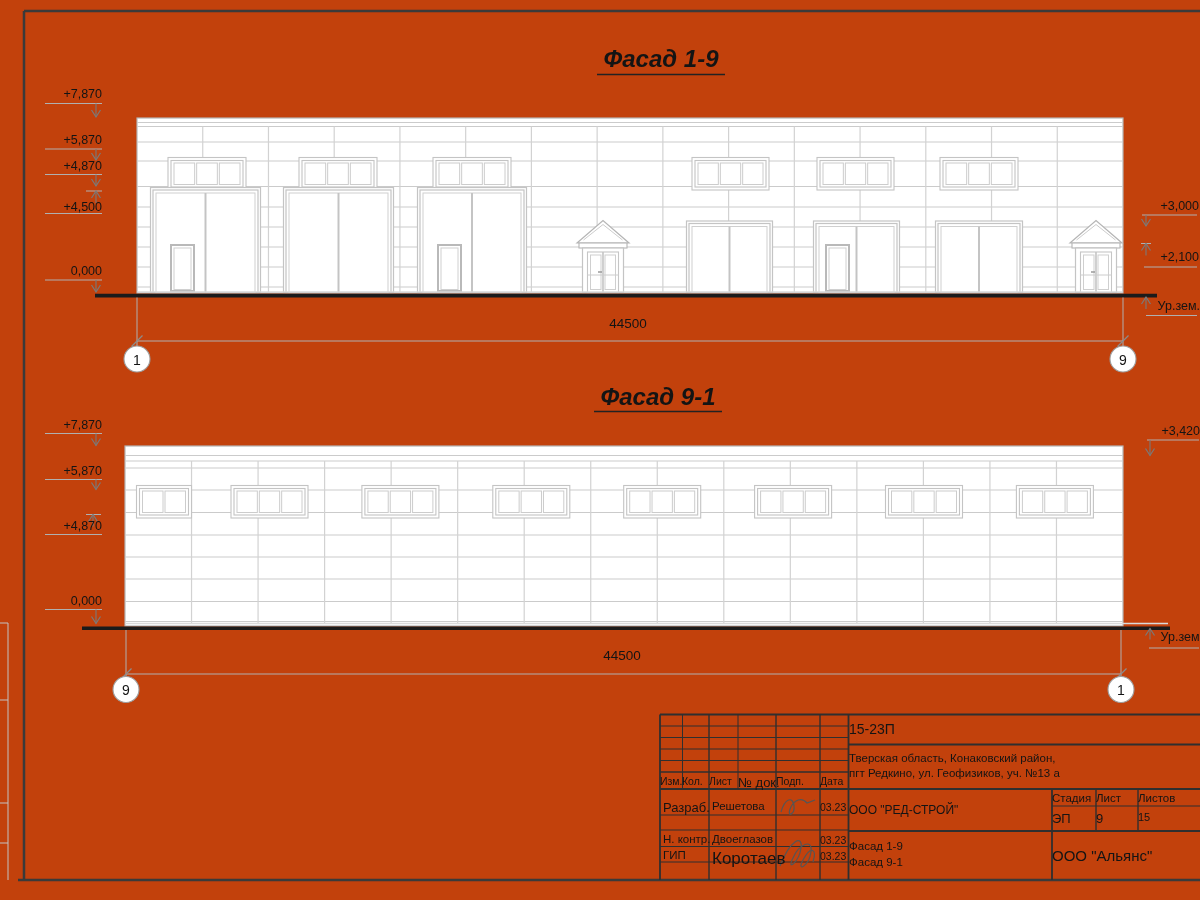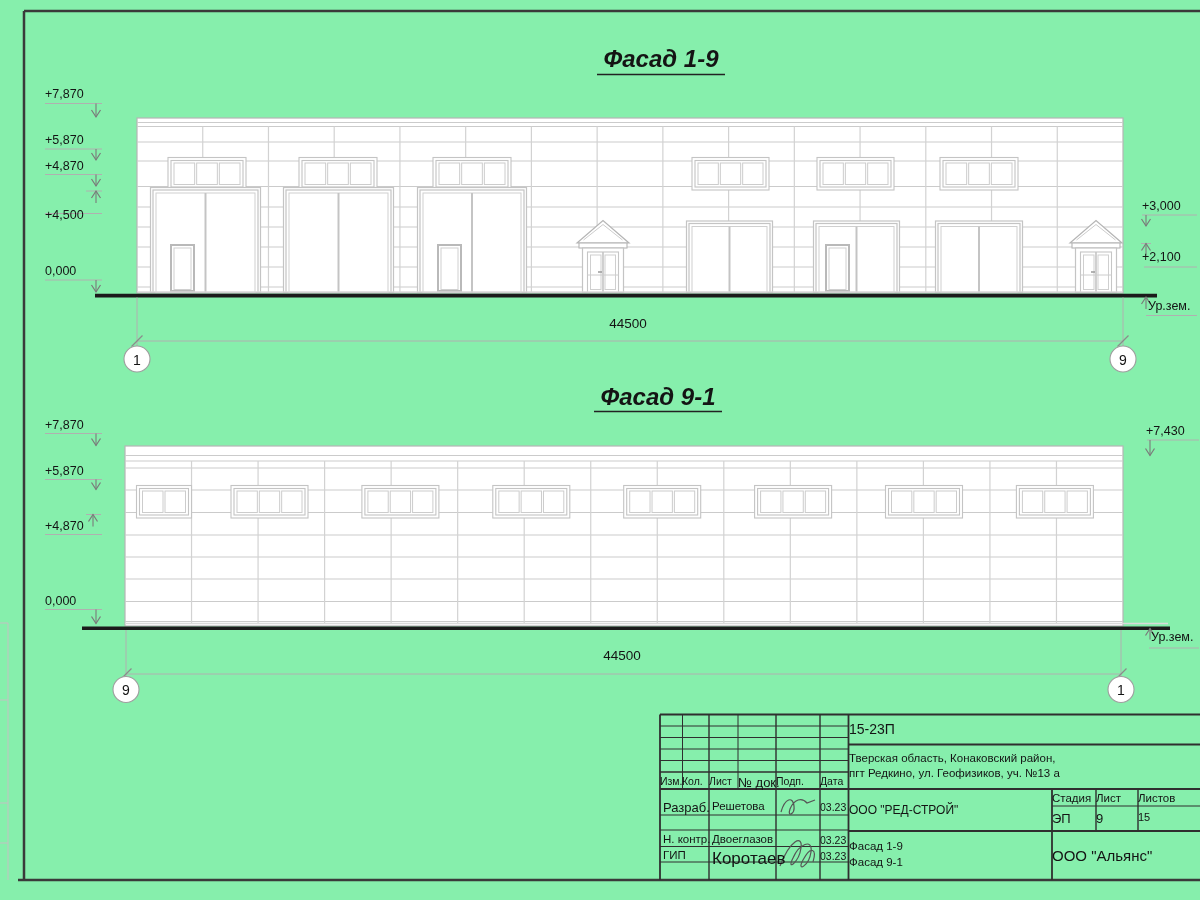--- a/index.html
+++ b/index.html
@@ -1,21 +1,21 @@
 <!DOCTYPE html>
 <html><head>
 <meta charset="utf-8">
 <style>
   html,body{margin:0;padding:0;background:#ffffff;}
-  #sheet{position:relative;width:1200px;height:900px;background:#86efac;overflow:hidden;
+  #sheet{position:relative;width:1200px;height:900px;background:#c2410c;overflow:hidden;
          font-family:"Liberation Sans",sans-serif;}
   #dwg{position:absolute;left:0;top:0;}
   .t{position:absolute;color:#141414;white-space:nowrap;font-family:"Liberation Sans",sans-serif;}
   .ftitle{font-size:24px;font-weight:bold;font-style:italic;text-align:center;width:200px;}
-  .mark{width:57px;text-align:left;font-size:12.5px;}
+  .mark{width:57px;text-align:right;font-size:12.5px;}
   .dim{font-size:13.5px;text-align:center;width:80px;}
   .axis{font-size:14px;text-align:center;width:20px;}
   .tbc{position:absolute;text-align:left;color:#141414;white-space:nowrap;font-family:Liberation Sans, sans-serif;}
   .tbl{position:absolute;text-align:left;color:#141414;white-space:nowrap;font-family:"Liberation Sans",sans-serif;}
 </style>
 </head>
 <body>
 
 <div id="sheet">
 
@@ -308,39 +308,39 @@
         <path d="M781 812 C785 798 793 796 794 806 C795 814 787 818 790 809 C794 799 802 797 807 803 L815 800" stroke="#555" stroke-width="1.2" fill="none"></path>
         <path d="M780 866 C790 840 803 834 801 848 C799 862 786 872 793 858 C799 844 813 838 811 852 C809 866 796 873 803 860 C811 845 817 849 813 862" stroke="#555" stroke-width="1.2" fill="none"></path>
       </g>
     </svg>
 
   <div class="t ftitle" style="left:561px;top:45px">Фасад 1-9</div>
 
   <div class="t mark" style="left:45px;top:87px">+7,870</div>
   <div class="t mark" style="left:45px;top:133px">+5,870</div>
   <div class="t mark" style="left:45px;top:159px">+4,870</div>
-  <div class="t mark" style="left:45px;top:208px">+4,500</div>
+  <div class="t mark" style="left:45px;top:200px">+4,500</div>
   <div class="t mark" style="left:45px;top:264px">0,000</div>
 
   <div class="t mark" style="left:1142px;top:199px">+3,000</div>
   <div class="t mark" style="left:1142px;top:250px">+2,100</div>
   <div class="t mark" style="left:1148px;top:299px;width:52px">Ур.зем.</div>
 
   <div class="t dim" style="left:588px;top:316px">44500</div>
   <div class="t axis" style="left:127px;top:351.5px">1</div>
   <div class="t axis" style="left:1113px;top:351.5px">9</div>
 
   <div class="t ftitle" style="left:558px;top:383px">Фасад 9-1</div>
 
   <div class="t mark" style="left:45px;top:418px">+7,870</div>
   <div class="t mark" style="left:45px;top:464px">+5,870</div>
   <div class="t mark" style="left:45px;top:519px">+4,870</div>
   <div class="t mark" style="left:45px;top:594px">0,000</div>
 
-  <div class="t mark" style="left:1146px;top:424px;width:54px">+7,430</div>
+  <div class="t mark" style="left:1146px;top:424px;width:54px">+3,420</div>
   <div class="t mark" style="left:1151px;top:630px;width:52px">Ур.зем.</div>
 
   <div class="t dim" style="left:582px;top:648px">44500</div>
   <div class="t axis" style="left:116px;top:682px">9</div>
   <div class="t axis" style="left:1111px;top:682px">1</div>
 
   <div class="tbc" style="left:849px;top:721px;width:351px;font-size:14px">15-23П</div>
   <div class="tbc" style="left:849px;top:752px;width:351px;font-size:11.5px">Тверская область, Конаковский район,</div>
   <div class="tbc" style="left:849px;top:767px;width:351px;font-size:11.5px">пгт Редкино, ул. Геофизиков, уч. №13 а</div>
 

